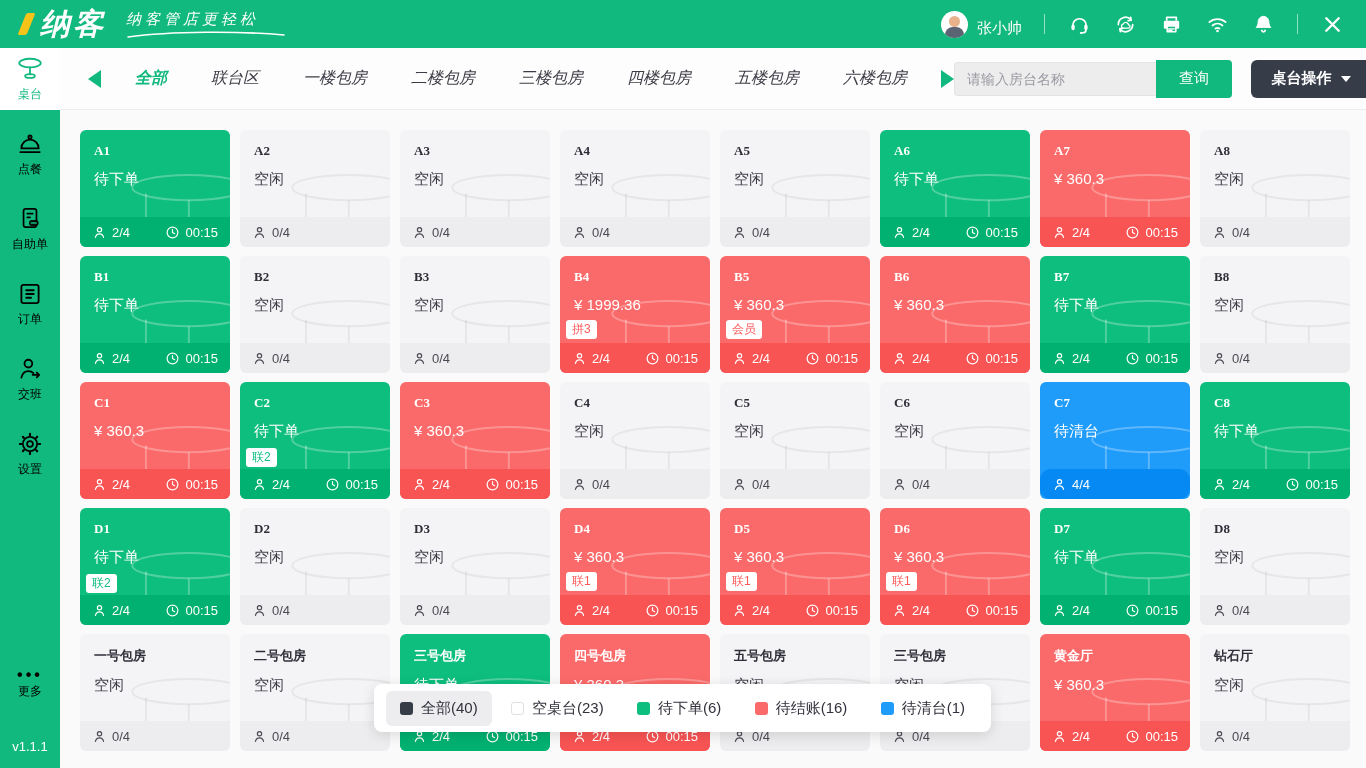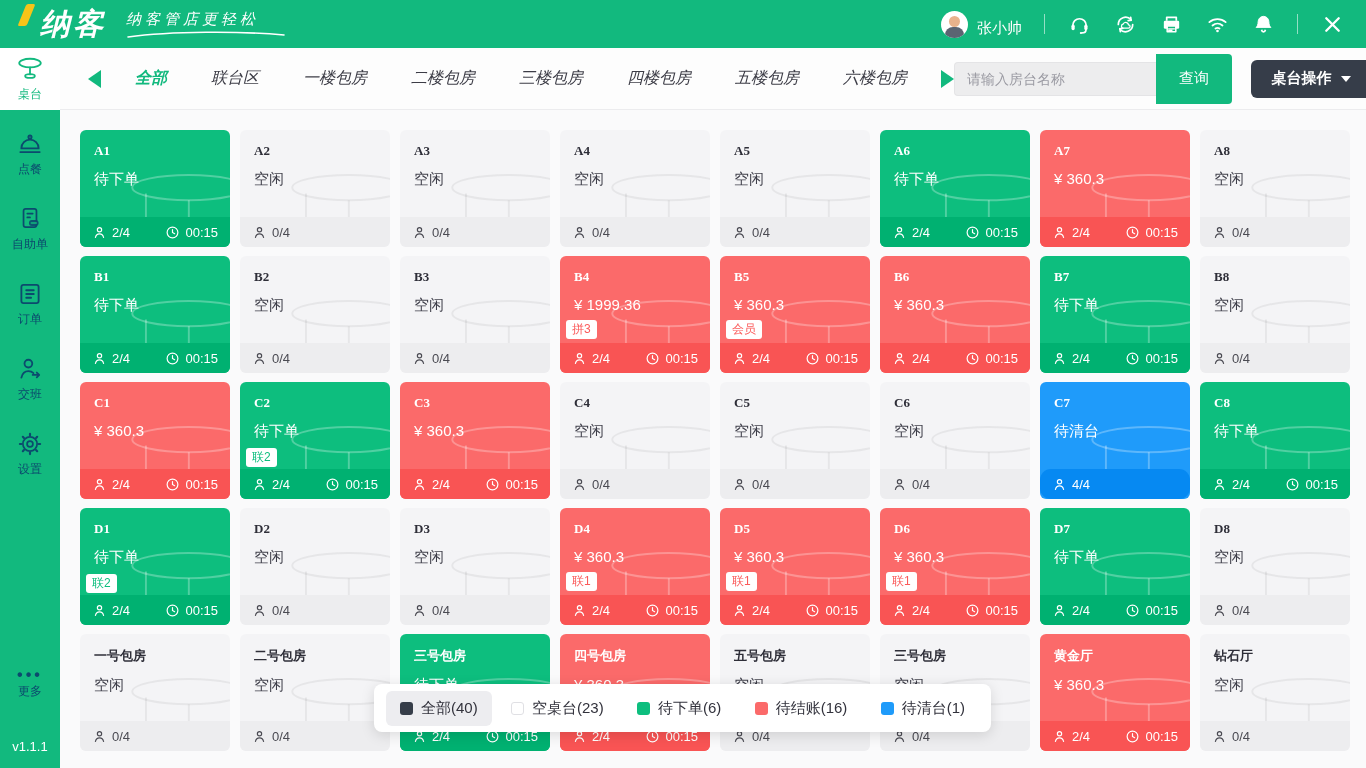--- a/index.html
+++ b/index.html
@@ -2,62 +2,62 @@
 <html><head>
 <meta charset="utf-8">
 <style>
   * { box-sizing: border-box; margin: 0; padding: 0; }
   html,body { width:1366px; height:768px; overflow:hidden;
     font-family:"Liberation Sans","DejaVu Sans",sans-serif; background:#fff; position:relative; }
 
   
   .header { position:absolute; top:0; left:0; width:1366px; height:48px; background:#12B97E;
     display:flex; align-items:center; padding:0 22px; color:#fff; z-index:30; }
-  .logo-wrap { display:flex; align-items:flex-start; }
+  .logo-wrap { display:flex; align-items:center; }
   .logo-flash { width:9px; height:22px; background:#F6C418; transform:skewX(-22deg); margin-right:9px; border-radius:2px; }
   .logo { font-size:30px; font-weight:bold; font-style:italic; letter-spacing:3px; }
   .slogan-wrap { margin-left:20px; display:flex; flex-direction:column; align-items:flex-start;justify-content:space-between; }
   .slogan { font-family:"DejaVu Serif","Liberation Serif",serif; font-style:italic; font-size:15px; letter-spacing:4px; }
   .slogan-swoosh { margin-top:2px; }
   .header-right { margin-left:auto; display:flex; align-items:center; gap:22px; }
   .user { display:flex; align-items:flex-end; gap:9px; cursor:pointer; }
   .avatar { width:27px; height:27px; border-radius:50%; background:#fff; position:relative; overflow:hidden; }
   .avatar::before { content:""; position:absolute; left:8px; top:5px; width:11px; height:11px; border-radius:50%; background:#E8B28C; }
   .avatar::after { content:""; position:absolute; left:4px; top:16px; width:19px; height:12px; border-radius:8px 8px 0 0; background:#5B6472; }
   .username { font-size:15px; }
   .hdivider { width:1px; height:20px; background:rgba(255,255,255,.55); }
   .hicon { width:24px; height:24px; display:flex; align-items:center; justify-content:center; cursor:pointer; }
   .hicon svg { width:23px; height:23px; }
 
   
   .sidebar { position:absolute; left:0; top:48px; width:60px; height:720px; background:#12B97E;
     display:flex; flex-direction:column; align-items:center; z-index:20; }
   .side-item { width:60px; height:62px; margin-bottom:13px; display:flex; flex-direction:column;
-    align-items:center; justify-content:center; gap:3px; color:#0c4a6e; cursor:pointer; }
+    align-items:center; justify-content:center; gap:3px; color:#000000; cursor:pointer; }
   .side-item.active { background:#fff; color:#12B97E; }
   .side-icon svg { width:28px; height:28px; display:block; }
   .side-label { font-size:12px; }
   .side-more { margin-top:auto; }
   .side-more .dots { letter-spacing:3px; font-size:16px; font-weight:bold; line-height:10px; }
   .version { color:#fff; font-size:13px; margin:10px 0 14px; }
 
   
   .tabbar { position:absolute; left:60px; top:48px; width:1306px; height:62px; background:#FDFDFD;
     border-bottom:1px solid #ECECEE; display:flex; align-items:center; padding:0 16px 0 28px; z-index:10; }
   .tri { width:0; height:0; cursor:pointer; }
   .tri-left { border-top:9px solid transparent; border-bottom:9px solid transparent; border-right:13px solid #12B97E; }
   .tri-right { border-top:9px solid transparent; border-bottom:9px solid transparent; border-left:13px solid #12B97E; }
   .tabs { display:flex; gap:44px; margin:0 34px; white-space:nowrap; }
   .tab { font-size:16px; color:#3C3C46; cursor:pointer;font-style:italic; }
   .tab.active { color:#12B97E; font-weight:bold; }
   .search-group { margin-left:auto; display:flex; align-items:center; }
   .search-input { width:202px; height:34px; background:#EDEDEE; border:1px solid #E4E4E6; border-right:none;
     border-radius:4px 0 0 4px; padding:0 12px; font-size:14px; color:#333; outline:none; }
   .search-input::placeholder { color:#9B9BA3; }
-  .search-btn { height:50px; width:76px; background:#12B97E; color:#fff; border:none;
+  .search-btn { height:38px; width:76px; background:#12B97E; color:#fff; border:none;
     border-radius:0 4px 4px 0; font-size:15px; cursor:pointer; font-family:inherit; }
   .ops-btn { margin-left:19px; height:38px; width:120px; background:#363D49; color:#fff; border:none;
     border-radius:6px; font-size:15px; font-weight:bold; display:flex; align-items:center;
     justify-content:center; gap:9px; cursor:pointer; font-family:inherit; }
   .caret-down { width:0; height:0; border-left:5px solid transparent; border-right:5px solid transparent; border-top:6px solid #fff; }
 
   
   .main { position:absolute; left:60px; top:110px; width:1306px; height:658px; background:#FAFAFB; }
   .grid { display:grid; grid-template-columns:repeat(8,150px); gap:9px 10px; padding:20px 16px 0 20px; }
   .card { position:relative; height:117px; border-radius:6px; overflow:hidden; display:flex;

